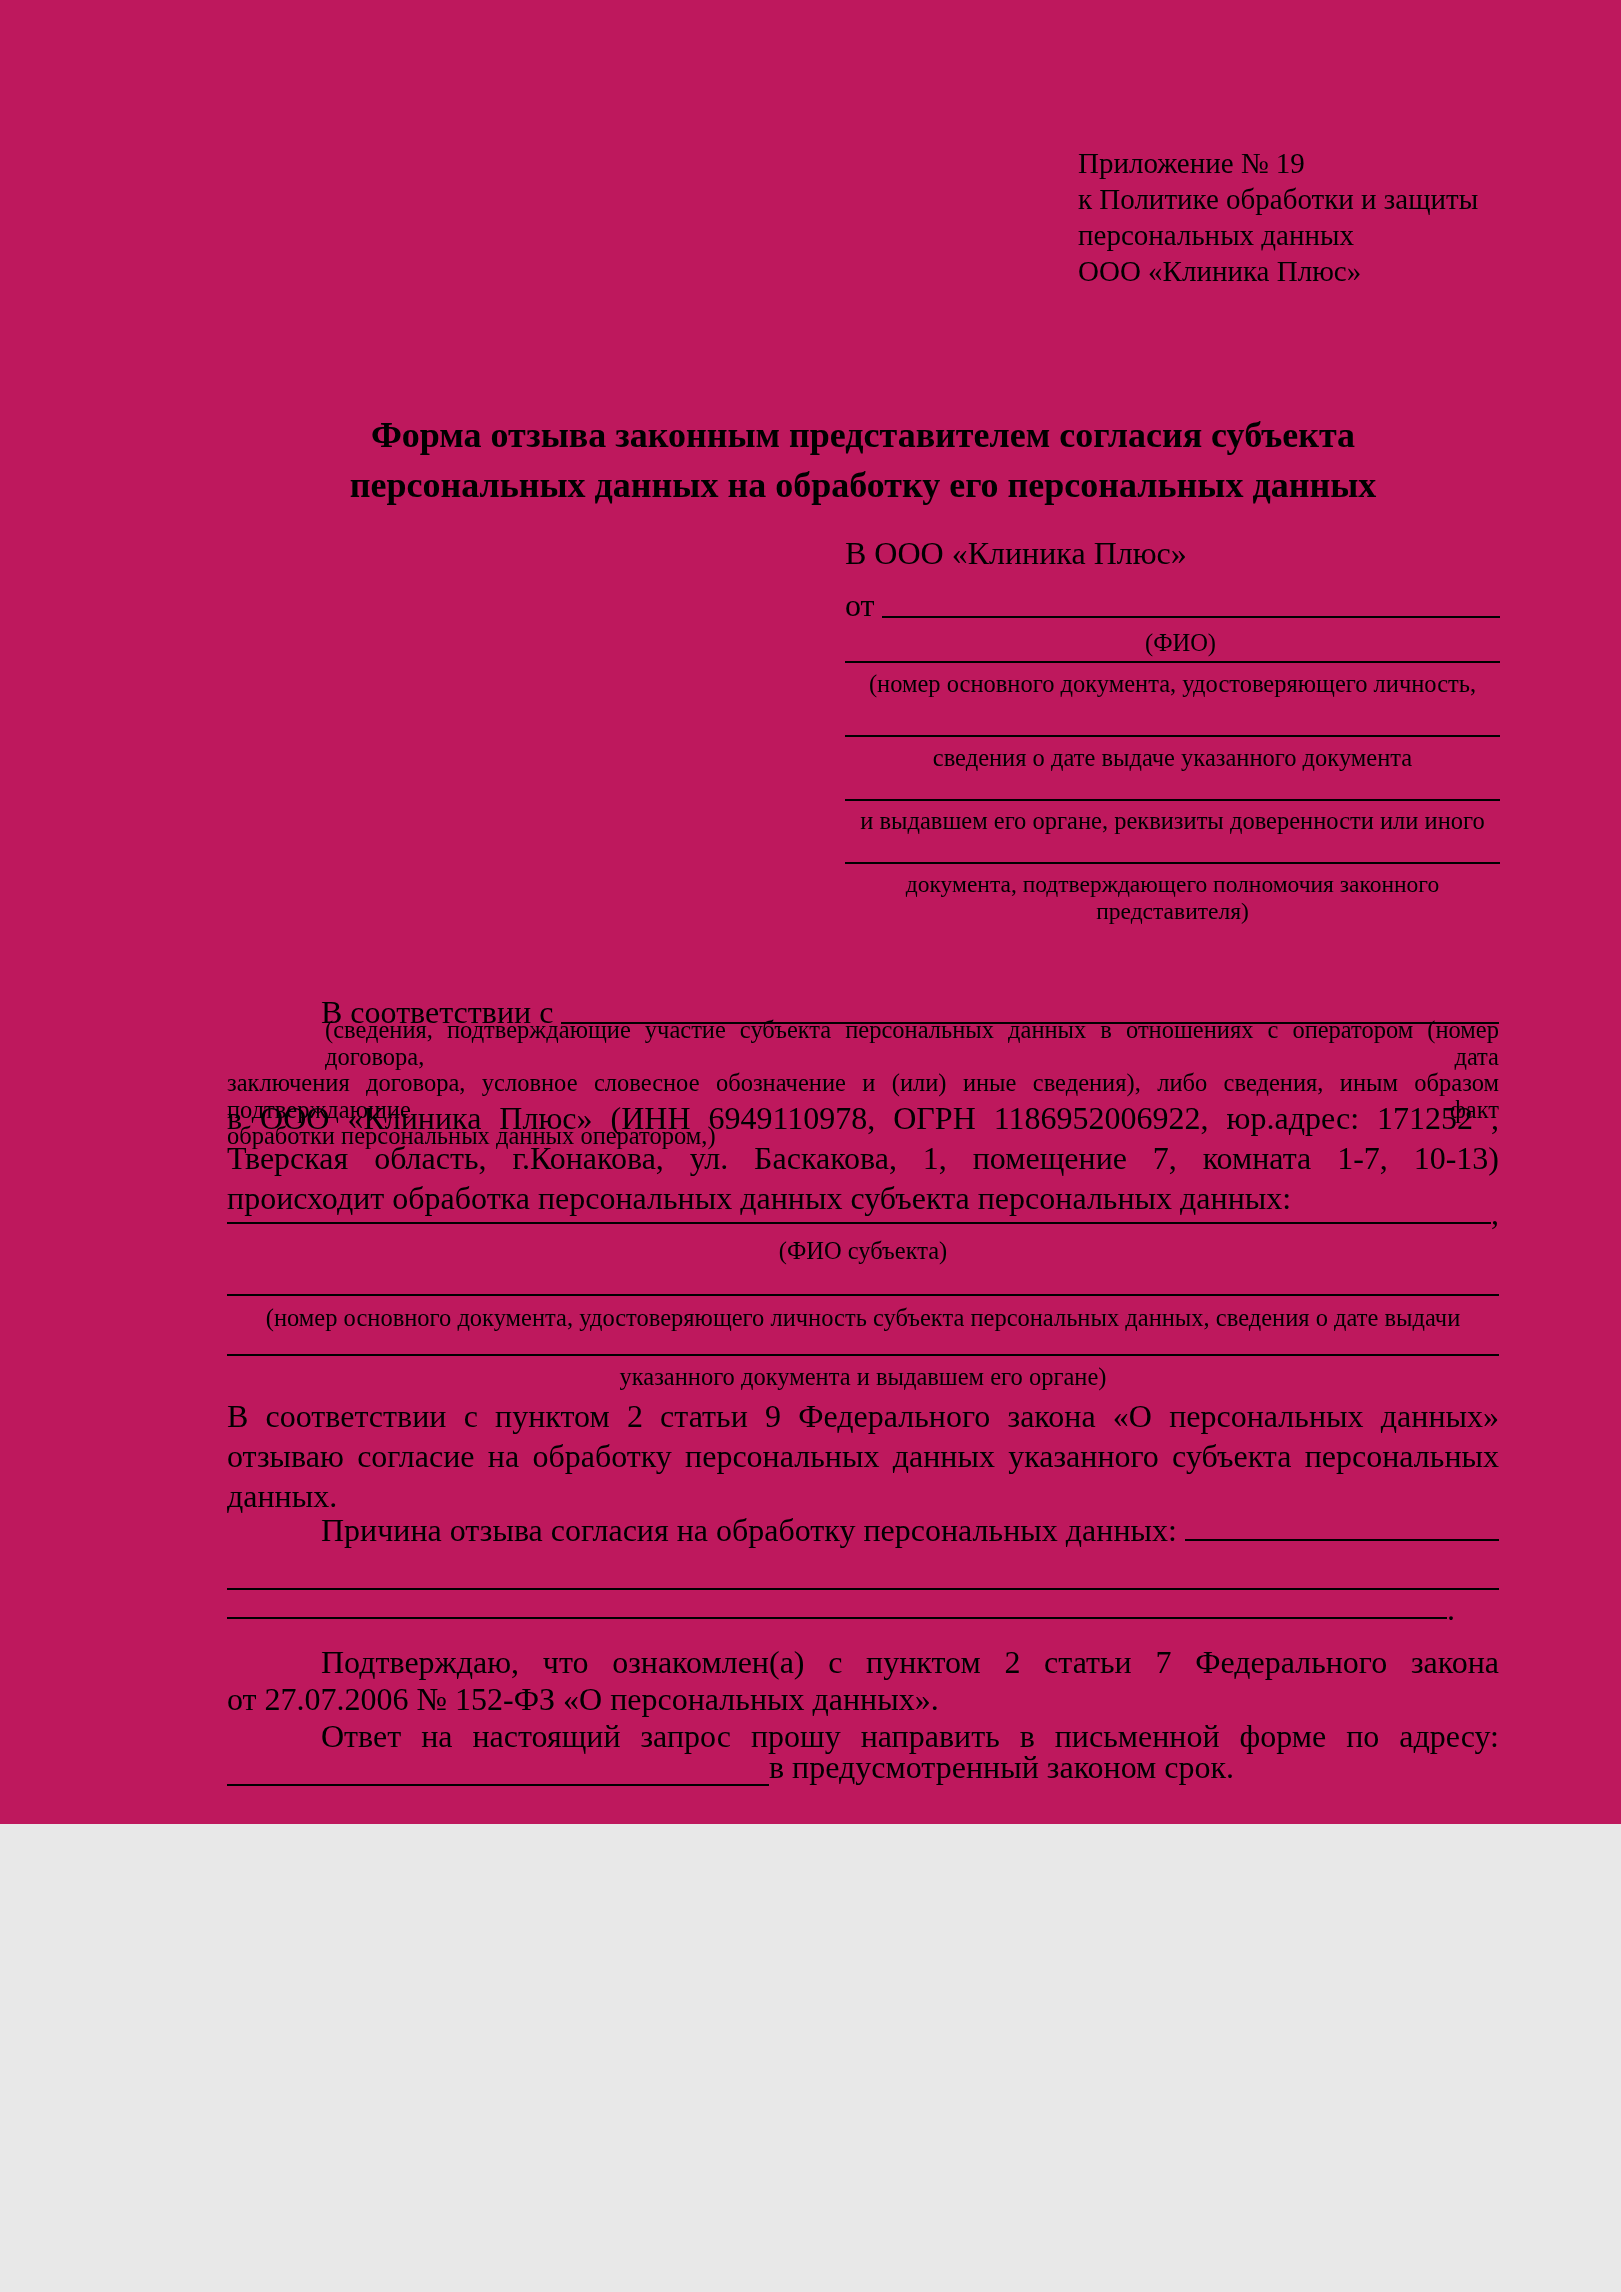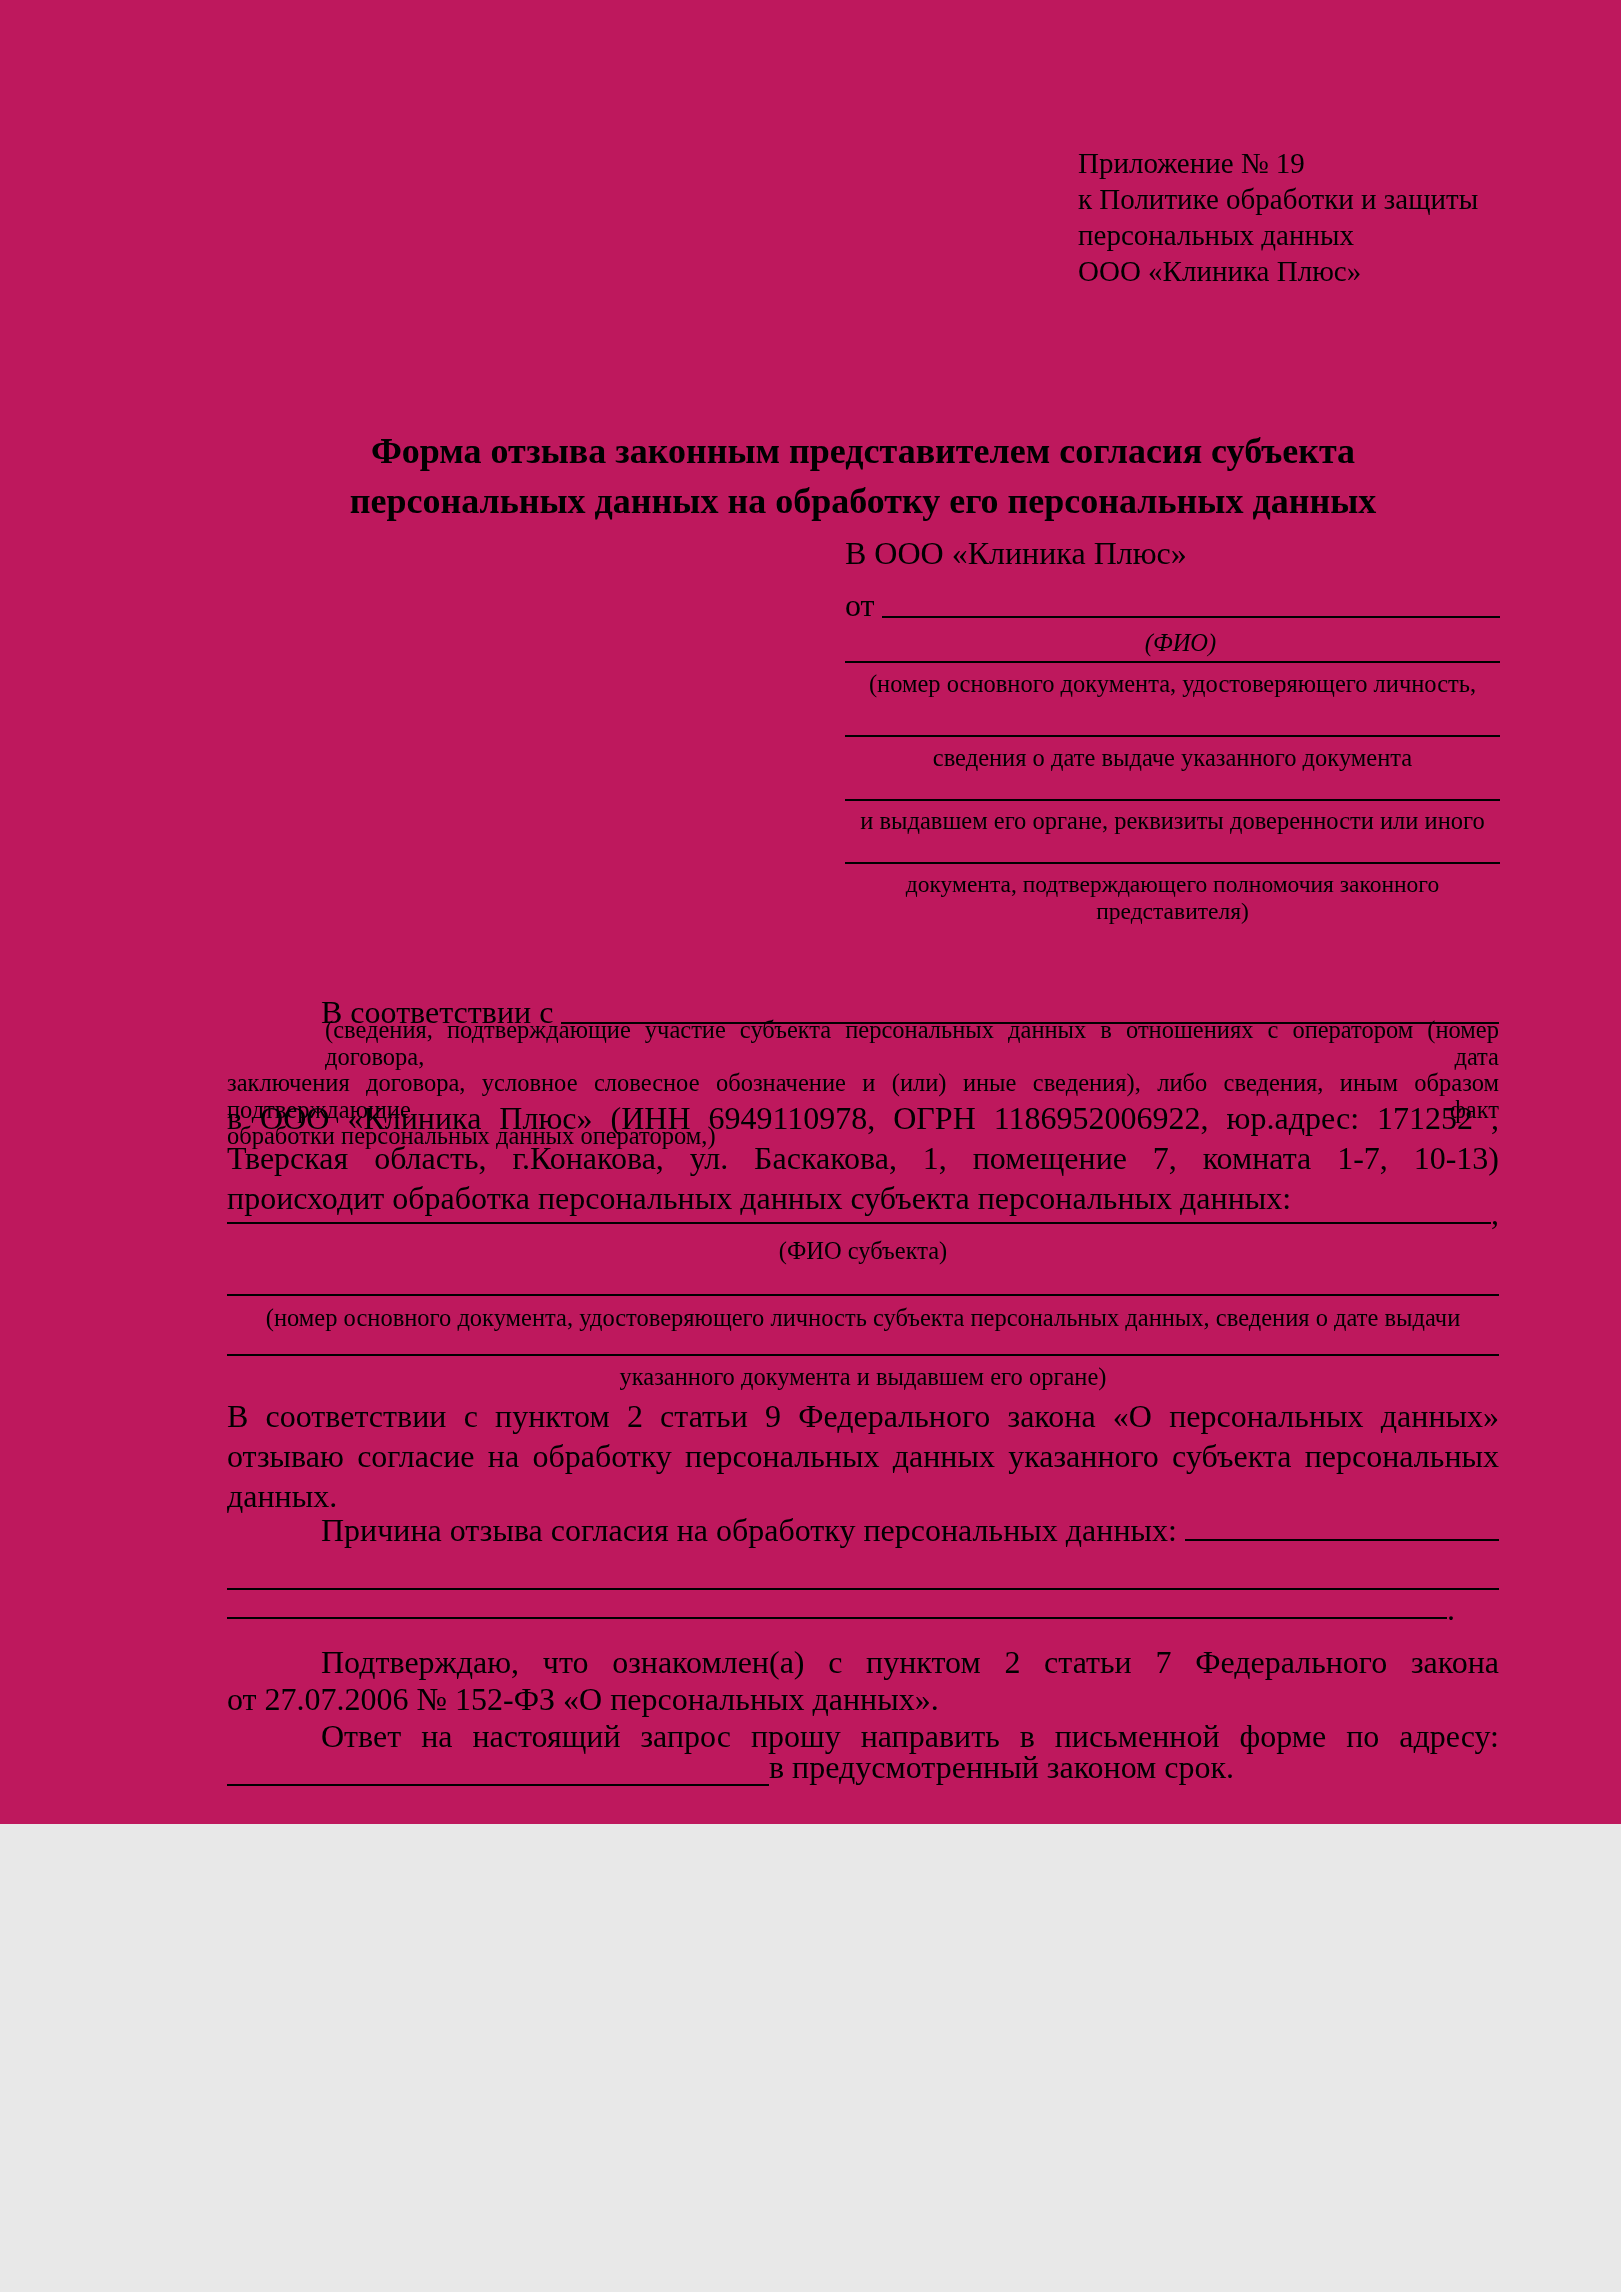--- a/index.html
+++ b/index.html
@@ -15,21 +15,21 @@
   .col{left:227px;width:1272px;}
   .center{text-align:center;}
 
   
   .uline{position:absolute;border-bottom:2.9px solid #000;height:0;}
   .fill{flex:1 1 auto;border-bottom:2.9px solid #000;margin-bottom:4.9px;margin-left:7.8px;}
   .bl{display:inline-block;border-bottom:2.9px solid #000;vertical-align:-7.8px;height:1px;}
   .capw{position:absolute;text-align:center;font-size:24.5px;line-height:27.4px;}
 
   .appendix{font-size:29px;line-height:36px;}
-  .title{font-size:36px;line-height:50px;font-weight:bold;text-align:center;margin-top:16px;}
+  .title{font-size:36px;line-height:50px;font-weight:bold;text-align:center;}
   .body33{font-size:32px;}
   .jline{font-size:32px;line-height:40px;text-align:justify;text-align-last:justify;}
   .jline-last{font-size:32px;line-height:40px;text-align:left;}
   .note{font-size:24.5px;line-height:26.5px;text-align:justify;text-align-last:justify;}
   .note-last{font-size:24.5px;line-height:26.5px;text-align:left;}
   .flexrow{display:flex;}
   .nowrap{white-space:nowrap;}
 </style>
 </head>
 <body>
@@ -47,21 +47,21 @@
     <div>Форма отзыва законным представителем согласия субъекта</div>
     <div>персональных данных на обработку его персональных данных</div>
   </div>
 
   <div class="abs body33" style="left:845px;top:534px;width:655px;height:372px;">
     <div class="abs" style="left:0;top:0;line-height:39px;">В ООО «Клиника Плюс»</div>
     <div class="abs flexrow" style="left:0;right:0;top:54px;height:35px;align-items:flex-end;">
       <span style="line-height:35px;">от</span>
       <span class="fill"></span>
     </div>
-    <div class="capw" style="left:16px;right:0;top:95px;font-style:italic;">(ФИО)</div>
+    <div class="capw" style="left:16px;right:0;top:95px;">(ФИО)</div>
 
     <div class="uline" style="left:0;right:0;top:127px;"></div>
     <div class="capw" style="left:0;right:0;top:136px;">(номер основного документа, удостоверяющего личность,</div>
 
     <div class="uline" style="left:0;right:0;top:201px;"></div>
     <div class="capw" style="left:0;right:0;top:210px;">сведения о дате выдаче указанного документа</div>
 
     <div class="uline" style="left:0;right:0;top:265px;"></div>
     <div class="capw" style="left:0;right:0;top:273px;">и выдавшем его органе, реквизиты доверенности или иного</div>
 

